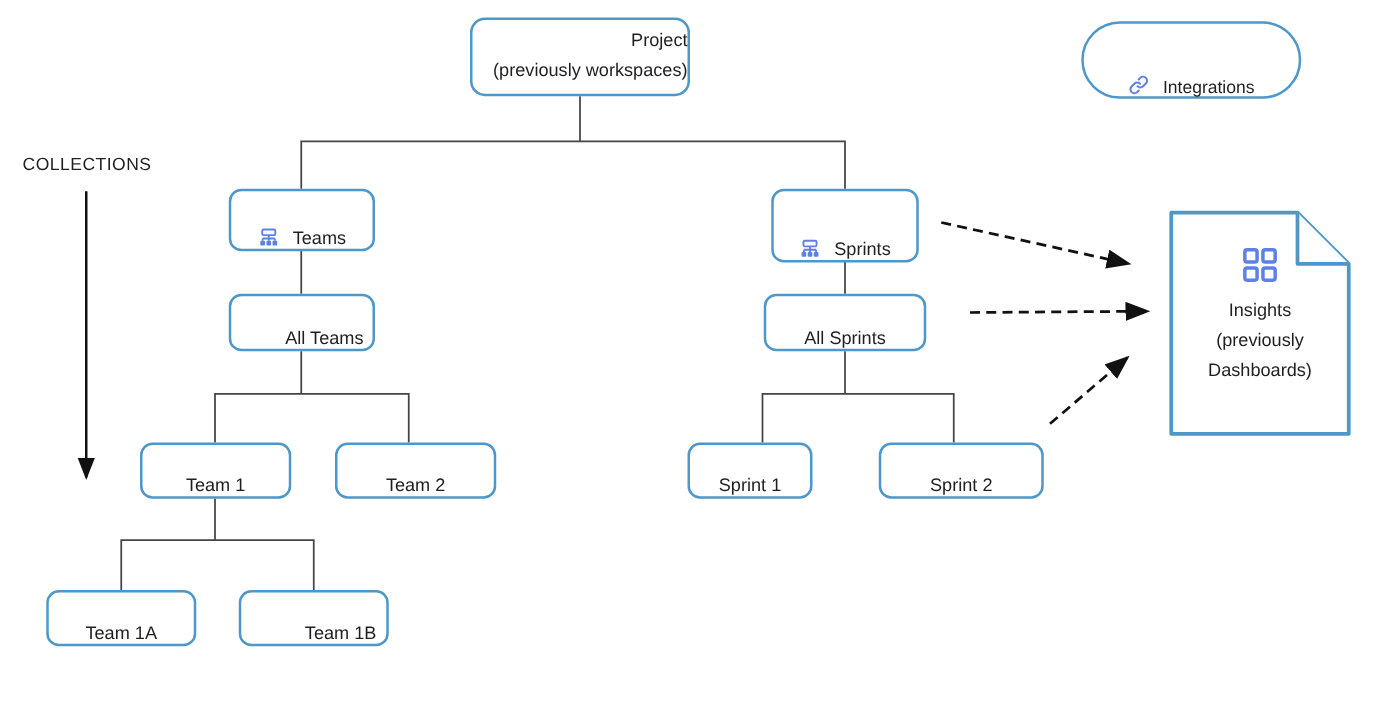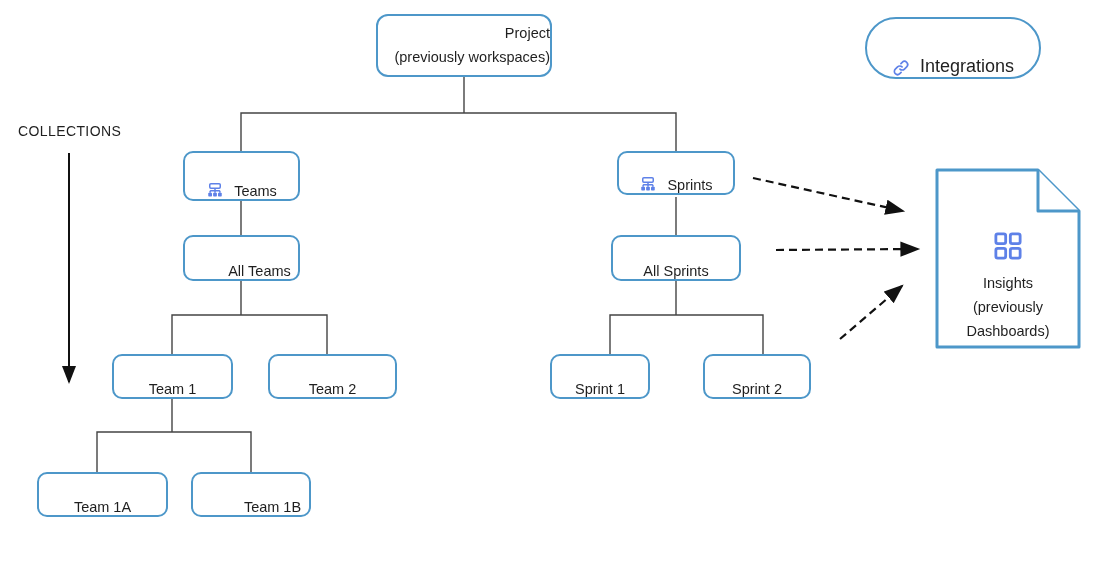--- a/index.html
+++ b/index.html
@@ -9,32 +9,32 @@
   }
   .layer{position:absolute;left:0;top:0;width:1099px;height:570px;}
   .node{
     position:absolute;box-sizing:border-box;background:#ffffff;
     border:2px solid #4d97c9;border-radius:10px;
     display:flex;align-items:flex-end;justify-content:center;gap:10px;
     font-size:14.5px;color:#1f1f1f;z-index:2;
   }
   .node .node-label{white-space:nowrap;}
   .node.multiline{flex-direction:column;gap:2px;border-radius:12px;line-height:1.5;}
-  .node.pill{border-radius:31px;font-size:18px;}
+  .node.pill{border-radius:31px;font-size:14px;}
   .node-icon{display:flex;align-items:center;justify-content:center;flex:0 0 auto;}
   .collections-label{
     position:absolute;left:18px;top:123px;font-size:14px;letter-spacing:0.4px;
     color:#1f1f1f;z-index:2;
   }
   .doc{position:absolute;left:935px;top:168px;width:146px;height:181px;z-index:2;}
   .doc-shape{position:absolute;left:0;top:0;}
   .doc-content{
     position:absolute;left:0;top:0;width:100%;height:100%;
     display:flex;flex-direction:column;align-items:center;
-    padding-top:30px;box-sizing:border-box;margin-top:34px;
+    padding-top:30px;box-sizing:border-box;
   }
   .doc-text{margin-top:12px;text-align:center;font-size:14.5px;line-height:1.65;color:#1f1f1f;}
 </style>
 </head>
 <body>
 
 <div class="canvas">
 
   <svg class="layer" viewBox="0 0 1099 570">
     <defs>
@@ -100,50 +100,50 @@
   </div>
 
   <div class="node" style="left:112px;top:354px;width:121px;height:45px;">
     <span class="node-label">Team 1</span>
   </div>
 
   <div class="node" style="left:268px;top:354px;width:129px;height:45px;">
     <span class="node-label">Team 2</span>
   </div>
 
-  <div class="node" style="left:37px;top:472px;width:131px;height:45px;">
+  <div class="node" style="left:37px;top:472px;width:120px;height:45px;">
     <span class="node-label">Team 1A</span>
   </div>
 
   <div class="node" style="left:191px;top:472px;width:120px;height:45px;padding-left:43px;">
     <span class="node-label">Team 1B</span>
   </div>
 
-  <div class="node" style="left:617px;top:151px;width:118px;height:44px;">
+  <div class="node" style="left:617px;top:151px;width:118px;height:59px;">
     <span class="node-icon">
       <svg width="18" height="18" viewBox="0 0 24 24" fill="none" stroke="#5e81e8" stroke-width="2">
         <rect x="5" y="3.5" width="14" height="6" rx="1.5"></rect>
         <path d="M12 9.5 V13 M5.5 13 H18.5 M5.5 13 V15.5 M12 13 V15.5 M18.5 13 V15.5"></path>
         <rect x="3" y="15.5" width="5" height="5" rx="1" fill="#5e81e8" stroke="none"></rect>
         <rect x="9.5" y="15.5" width="5" height="5" rx="1" fill="#5e81e8" stroke="none"></rect>
         <rect x="16" y="15.5" width="5" height="5" rx="1" fill="#5e81e8" stroke="none"></rect>
       </svg>
     </span>
     <span class="node-label">Sprints</span>
   </div>
 
   <div class="node" style="left:611px;top:235px;width:130px;height:46px;">
     <span class="node-label">All Sprints</span>
   </div>
 
   <div class="node" style="left:550px;top:354px;width:100px;height:45px;">
     <span class="node-label">Sprint 1</span>
   </div>
 
-  <div class="node" style="left:703px;top:354px;width:108px;height:45px;">
+  <div class="node" style="left:703px;top:354px;width:132px;height:45px;">
     <span class="node-label">Sprint 2</span>
   </div>
 
   <div class="doc">
     <svg class="doc-shape" width="146" height="181" viewBox="0 0 146 181">
       <path d="M2 2 H103 L144 43 V179 H2 Z" fill="#ffffff" stroke="#4d97c9" stroke-width="3" stroke-linejoin="round"></path>
       <path d="M103 2 V43 H144" fill="#ffffff" stroke="#4d97c9" stroke-width="3" stroke-linejoin="round"></path>
     </svg>
     <div class="doc-content">
       <span class="node-icon">

